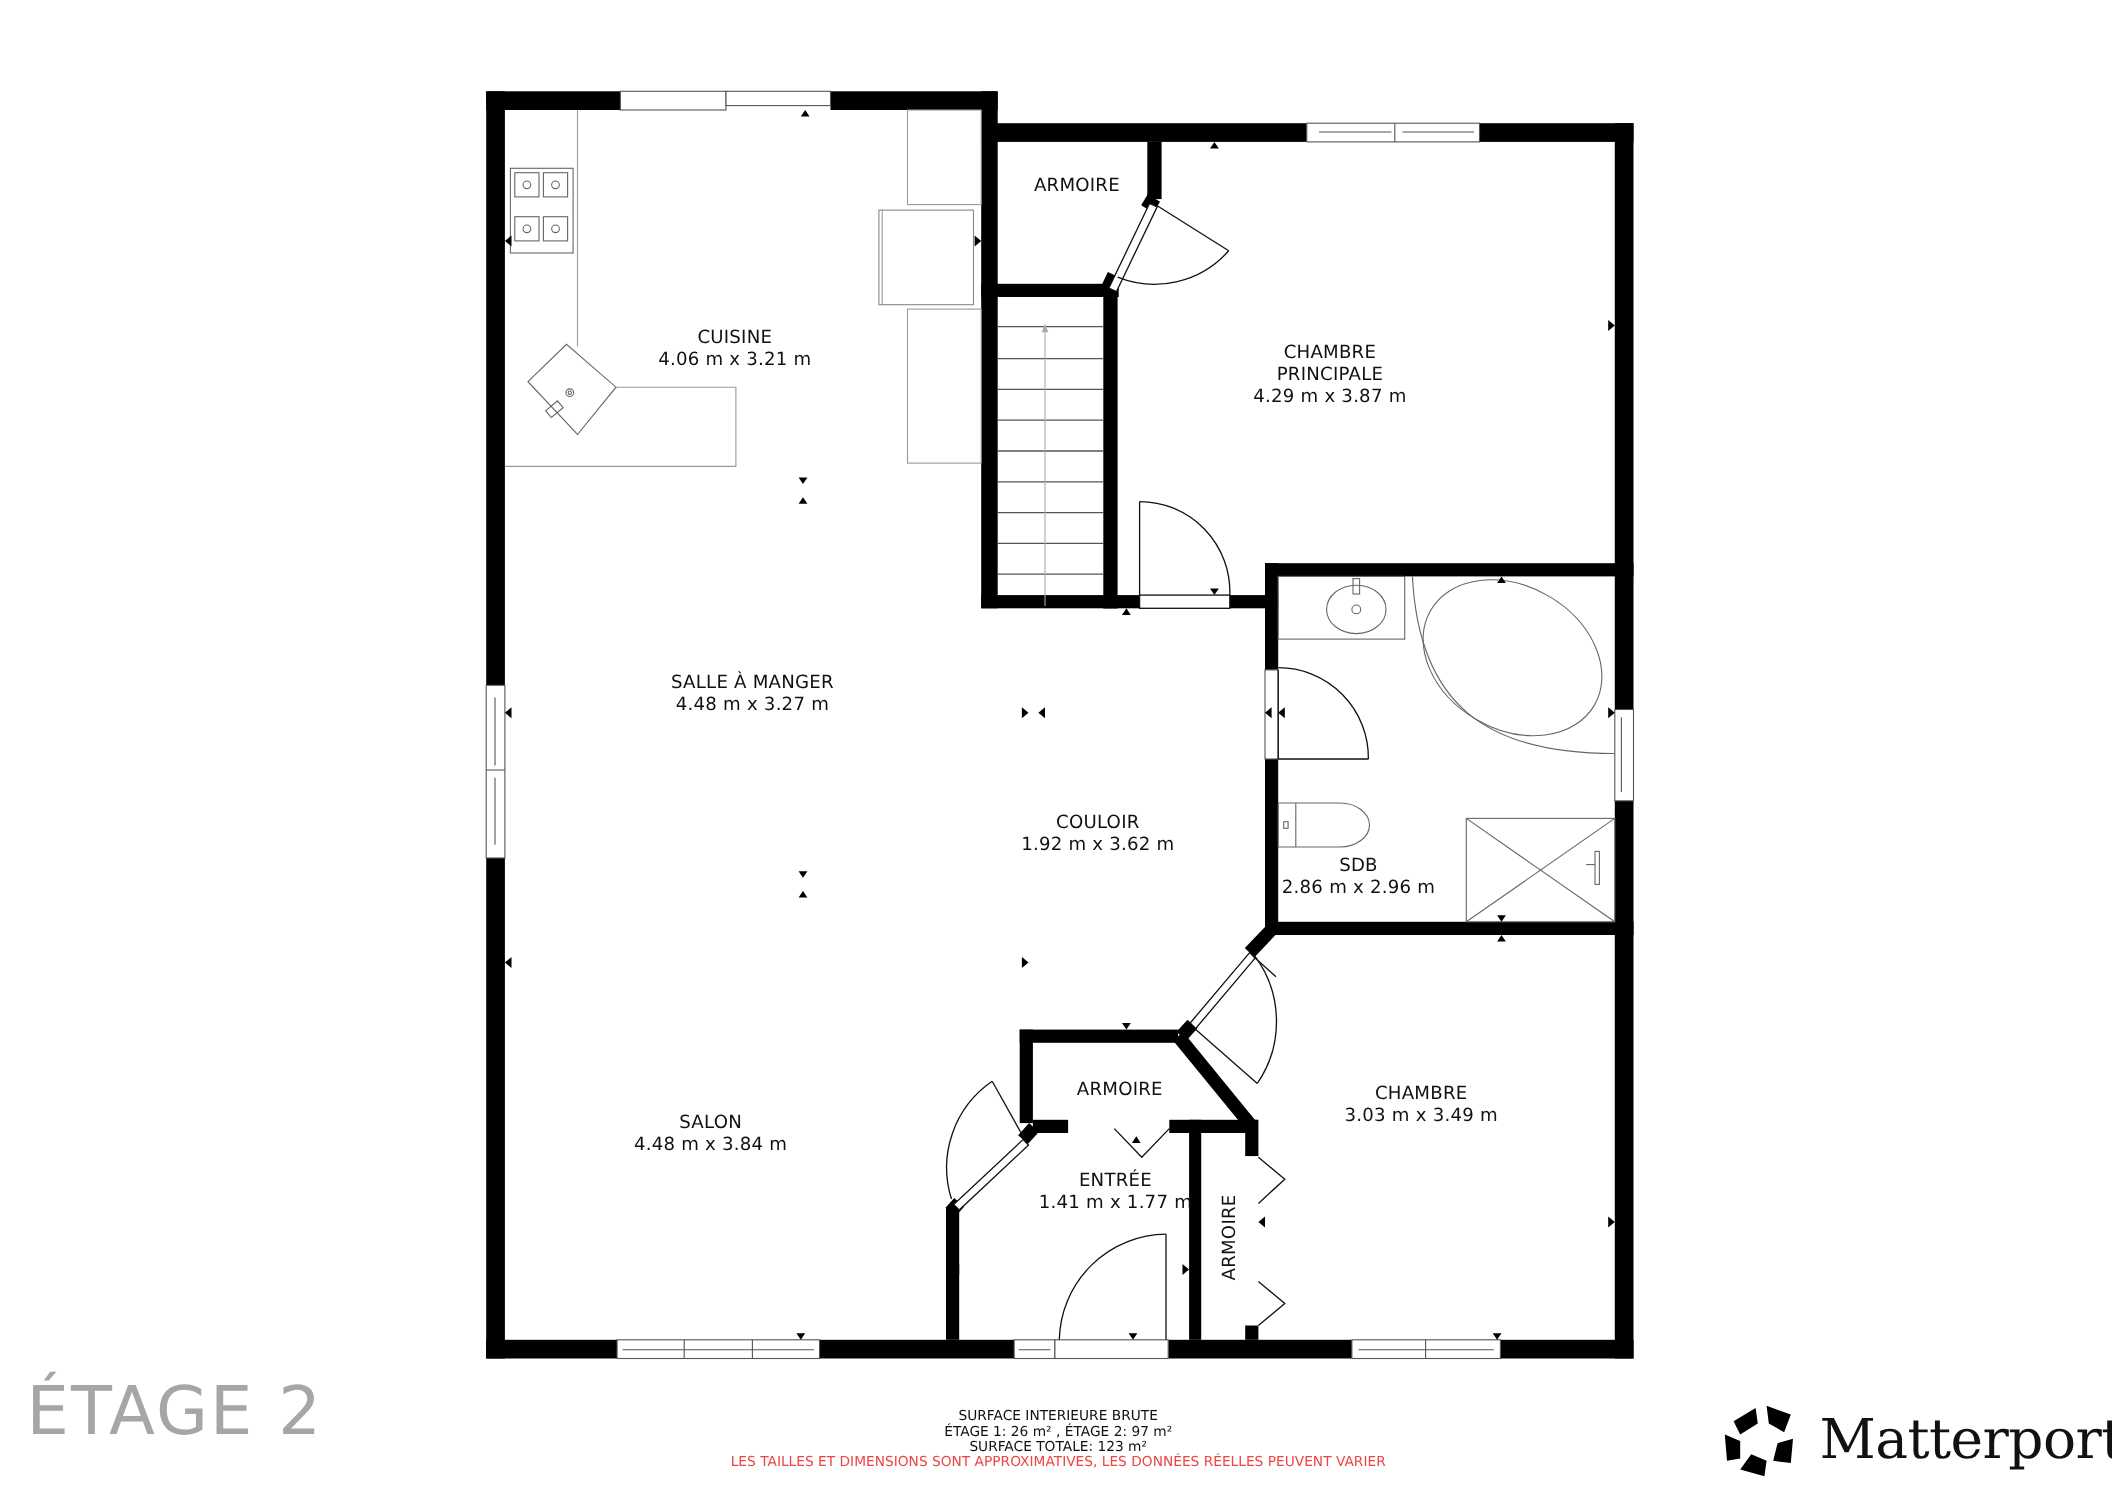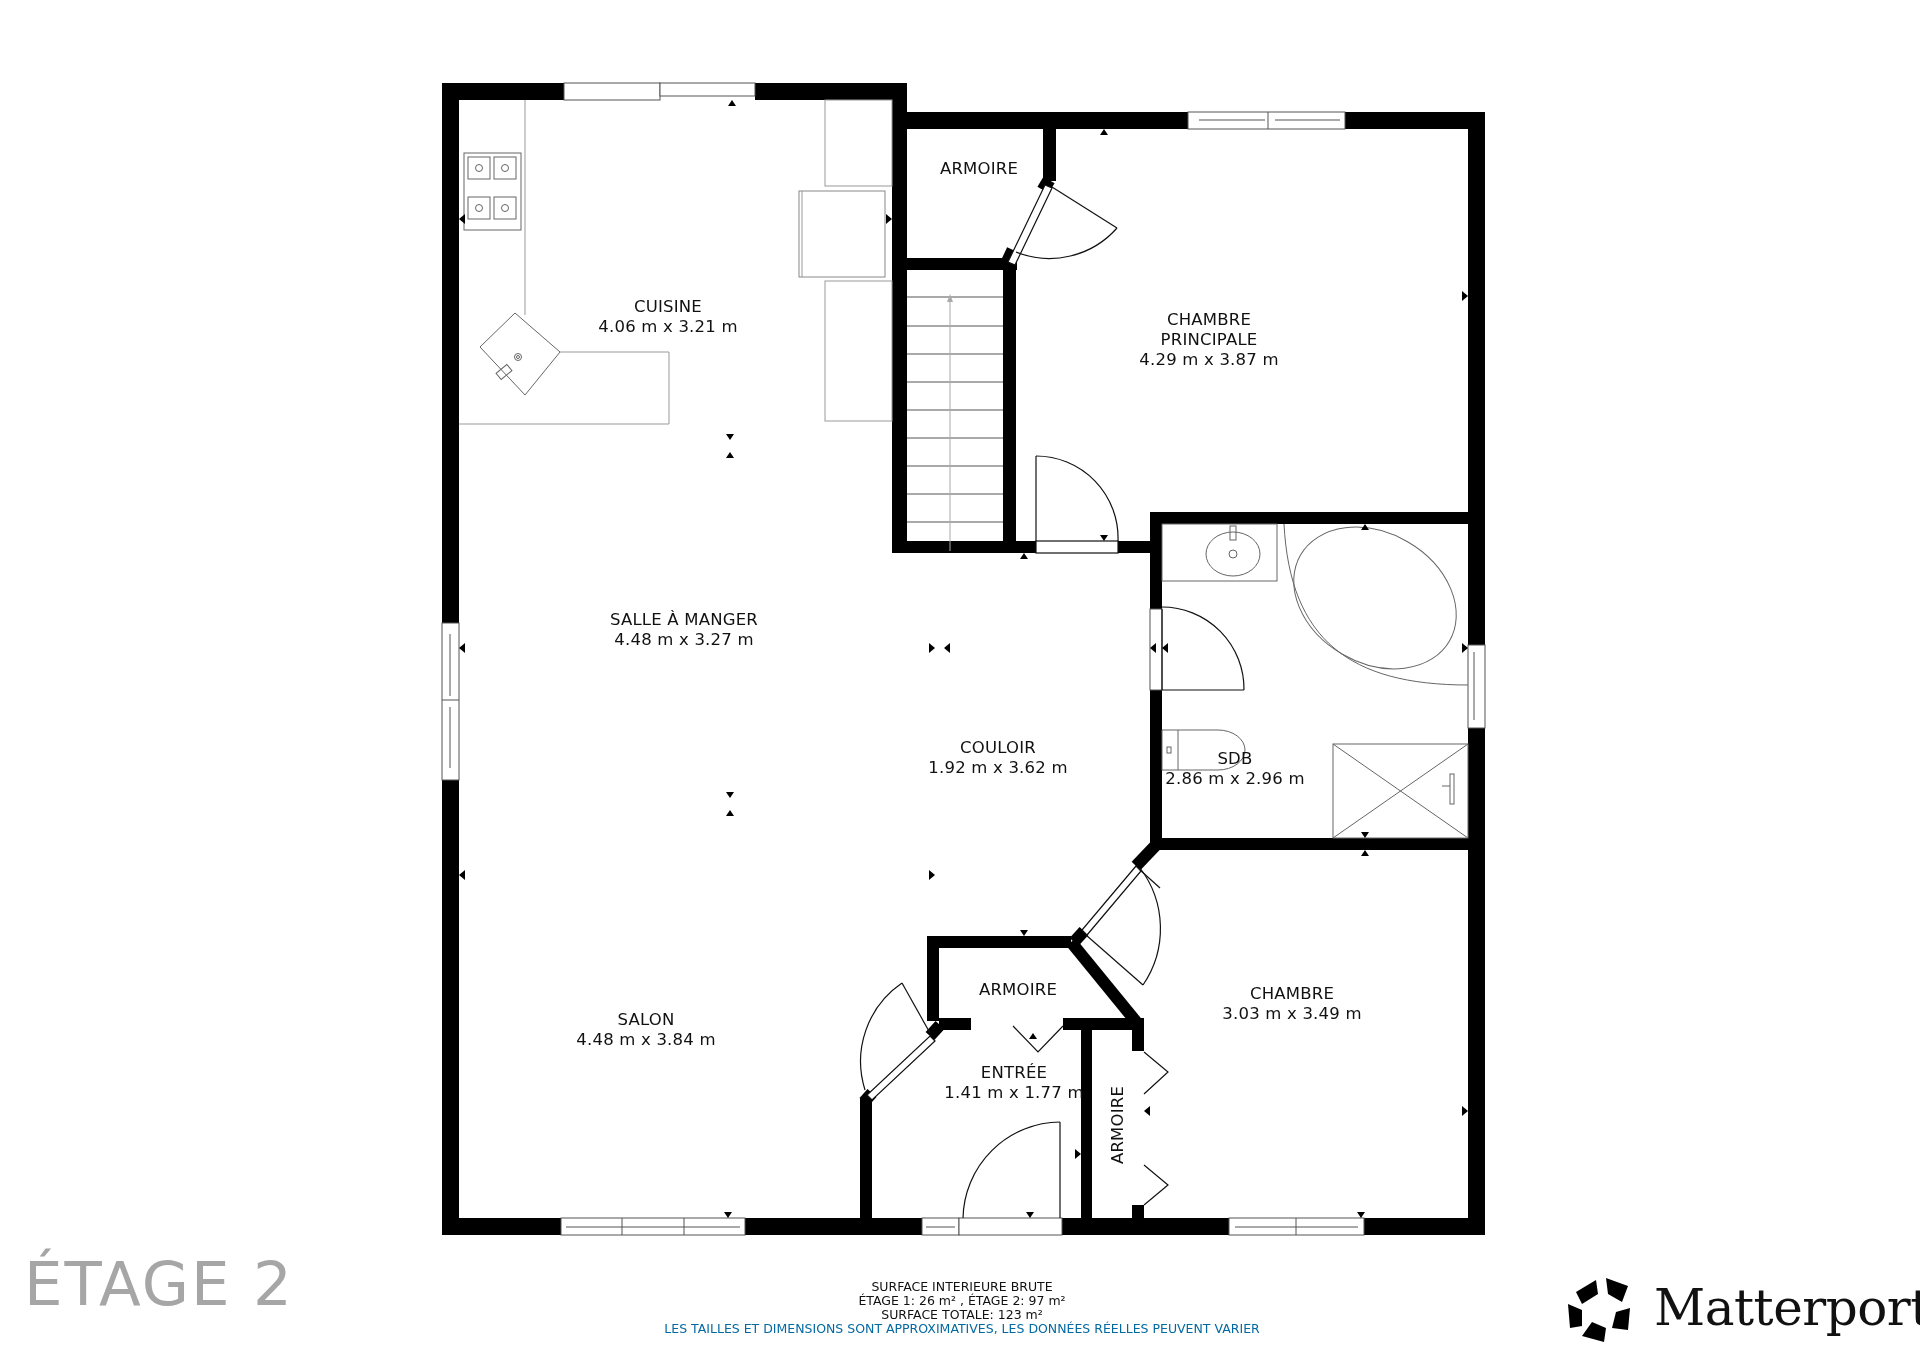--- a/index.html
+++ b/index.html
@@ -2,21 +2,21 @@
 <html><head>
 <meta charset="utf-8">
 <style>
   html, body { margin:0; padding:0; background:#ffffff; }
   body { width:1920px; height:1357px; position:relative; overflow:hidden; font-family:"DejaVu Sans", sans-serif; }
   #plan { position:absolute; left:0; top:0; }
   .room-label { position:absolute; text-align:center; color:#111; font-size:16.5px; line-height:20px; transform:translateX(-50%); white-space:nowrap; letter-spacing:0.2px; }
   .room-label.vert { transform:translate(-50%,-50%) rotate(-90deg); }
   .floor-title { position:absolute; left:24px; top:1248px; font-size:61px; color:#a6a6a6; font-family:"DejaVu Sans", sans-serif; font-weight:normal; letter-spacing:2px; }
   .footer { position:absolute; left:962px; top:1280px; transform:translateX(-50%); text-align:center; font-size:12.5px; line-height:14px; color:#111; white-space:nowrap; }
-  .footer .disclaimer { color:#0369a1; }
+  .footer .disclaimer { color:#ef4444; }
   .brand { position:absolute; left:1566px; top:1268px; height:80px; display:flex; align-items:center; }
   .brand-name { font-family:"DejaVu Serif", serif; font-size:50px; color:#111; margin-left:16px; letter-spacing:-0.5px; }
 </style>
 </head>
 <body>
 
 <svg id="plan" width="1920" height="1357" viewBox="0 0 1920 1357" xmlns="http://www.w3.org/2000/svg">
   <g fill="#000">
 
     <rect x="442" y="83" width="122" height="17"></rect>
@@ -264,21 +264,21 @@
   <div>1.92 m x 3.62 m</div>
 </div>
 <div class="room-label" style="left:1209px; top:310px;">
   <div>CHAMBRE</div>
   <div>PRINCIPALE</div>
   <div>4.29 m x 3.87 m</div>
 </div>
 <div class="room-label" style="left:979px; top:159px;">
   <div>ARMOIRE</div>
 </div>
-<div class="room-label" style="left:1235px; top:749px;">
+<div class="room-label" style="left:1235px; top:777px;">
   <div>SDB</div>
   <div>2.86 m x 2.96 m</div>
 </div>
 <div class="room-label" style="left:1292px; top:984px;">
   <div>CHAMBRE</div>
   <div>3.03 m x 3.49 m</div>
 </div>
 <div class="room-label" style="left:1018px; top:980px;">
   <div>ARMOIRE</div>
 </div>

